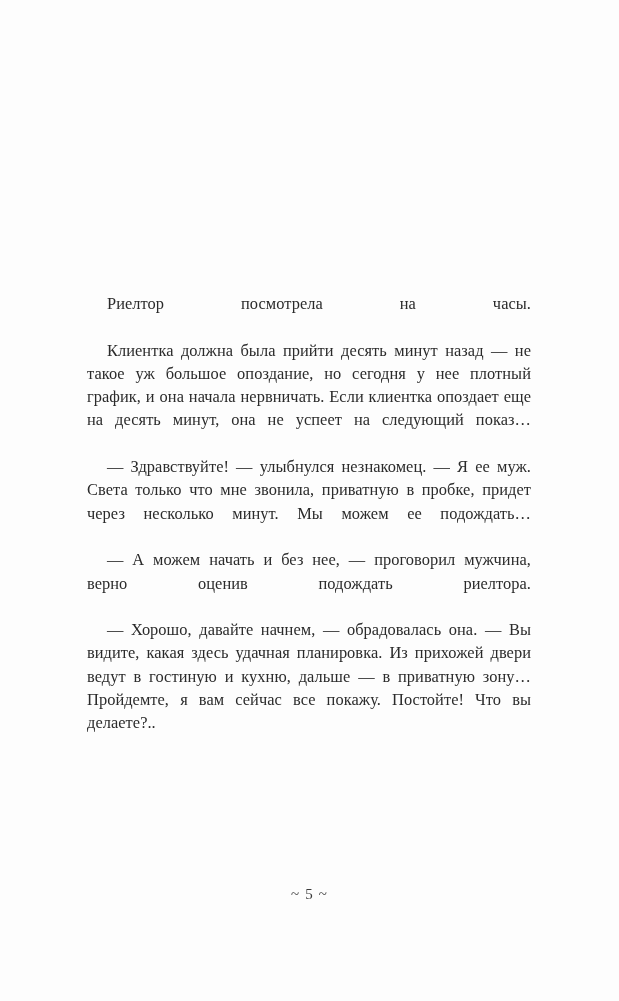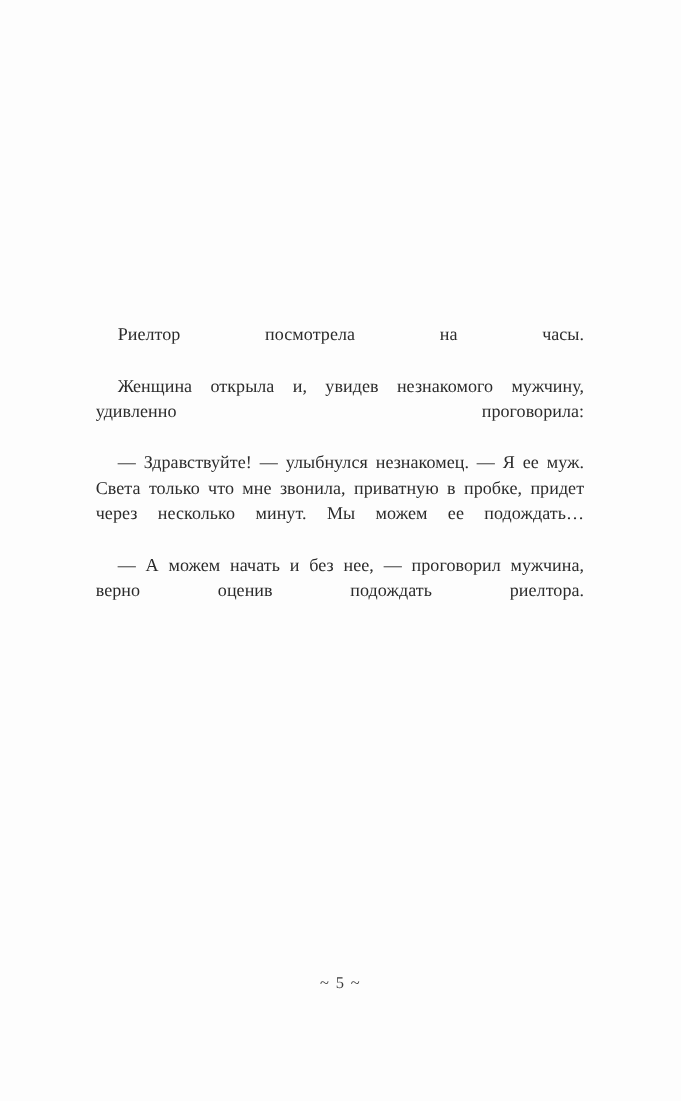--- a/index.html
+++ b/index.html
@@ -74,20 +74,21 @@
     letter-spacing: 1.2px;
   }
 </style>
 </head>
 <body style="background: rgb(253, 253, 253); color: rgb(43, 43, 43);">
 
 <div id="page" style="background: rgb(253, 253, 253);">
 
   <div id="text-body">
       <p class="narrative">Риелтор посмотрела на часы.</p>
-      <p class="narrative">Женщина открыла и, увидев незнакомого мужчину, удивленно проговорила:</p>
+      <p class="narrative">Клиентка должна была прийти десять минут назад — не такое уж большое опоздание, но сегодня у нее плотный график, и она начала нервничать. Если клиентка опоздает еще на десять минут, она не успеет на следующий показ…</p>
       <p class="dialogue">— Здравствуйте! — улыбнулся незнакомец. — Я ее муж. Света только что мне звонила, приватную в пробке, придет через несколько минут. Мы можем ее подождать…</p>
       <p class="dialogue">— А можем начать и без нее, — проговорил мужчина, верно оценив подождать риелтора.</p>
+      <p class="dialogue">— Хорошо, давайте начнем, — обрадовалась она. — Вы видите, какая здесь удачная планировка. Из прихожей двери ведут в гостиную и кухню, дальше — в приватную зону… Пройдемте, я вам сейчас все покажу. Постойте! Что вы делаете?..</p>
     </div>
 
   <div id="folio">~ 5 ~</div>
 
 </div>
 
 </body></html>

